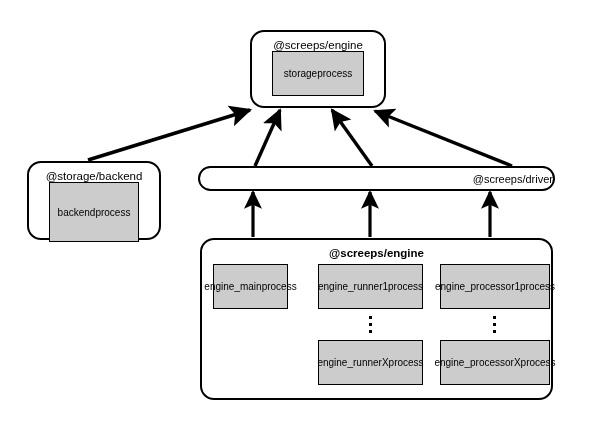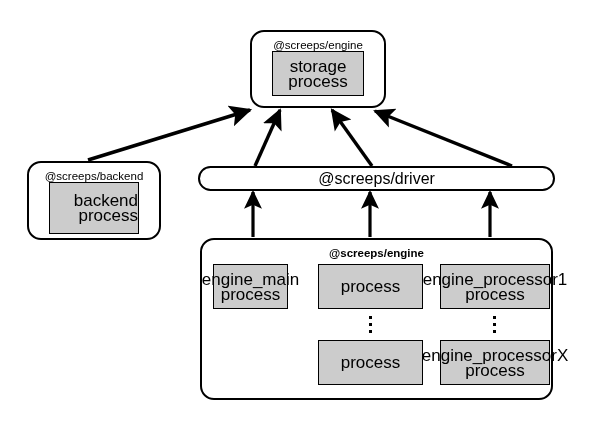--- a/index.html
+++ b/index.html
@@ -48,42 +48,42 @@
     white-space: nowrap;
   }
 
   
   .proc {
     position: absolute;
     box-sizing: border-box;
     background: #cccccc;
     border: 1.5px solid #000000;
     display: flex;
-    flex-direction: column;
+    flex-direction: row;
     align-items: center;
     justify-content: center;
-    font-size: 17px;
+    font-size: 10px;
     line-height: 15px;
     color: #000000;
     text-align: center;
     z-index: 3;
   }
   .proc span { display: block; white-space: nowrap; }
 
   
   .pill {
     position: absolute;
     box-sizing: border-box;
     background: #ffffff;
     border: 2px solid #000000;
     border-radius: 999px;
     display: flex;
     align-items: center;
-    justify-content: center;
-    font-size: 16px;
+    justify-content: flex-end;
+    font-size: 11px;
     color: #000000;
     white-space: nowrap;
     z-index: 4;
   }
 
   
   .vdots {
     position: absolute;
     display: flex;
     flex-direction: column;
@@ -142,59 +142,61 @@
 
   <div class="pkg" style="left:250px; top:30px; width:136px; height:78px;">
     <div class="pkg-title" style="top:6px;">@screeps/engine</div>
   </div>
   <div class="proc" style="left:272px; top:51px; width:92px; height:45px;">
     <span>storage</span>
     <span>process</span>
   </div>
 
   <div class="pkg" style="left:27px; top:161px; width:134px; height:79px;">
-    <div class="pkg-title" style="top:6px;">@screeps/backend</div>
-  </div>
-  <div class="proc" style="left:49px; top:182px; width:90px; height:52px;align-items:flex-end;">
+    <div class="pkg-title" style="top:6px;">@storage/backend</div>
+  </div>
+  <div class="proc" style="left:49px; top:182px; width:90px; height:60px;">
     <span>backend</span>
     <span>process</span>
   </div>
 
   <div class="pill" style="left:198px; top:166px; width:357px; height:25px;">
     <span>@screeps/driver</span>
   </div>
 
   <div class="pkg" style="left:200px; top:238px; width:353px; height:162px;">
     <div class="pkg-title" style="top:6px;font-weight:bold;">@screeps/engine</div>
   </div>
 
   <div class="proc" style="left:213px; top:264px; width:75px; height:45px;">
     <span>engine_main</span>
     <span>process</span>
   </div>
   <div class="proc" style="left:318px; top:264px; width:105px; height:45px;">
+    <span>engine_runner1</span>
     <span>process</span>
   </div>
   <div class="proc" style="left:440px; top:264px; width:110px; height:45px;text-align:center;">
     <span>engine_processor1</span>
     <span>process</span>
   </div>
 
   <div class="vdots" style="left:369px; top:316px; width:3px; height:17px;">
     <i></i>
     <i></i>
     <i></i>
   </div>
   <div class="vdots" style="left:493px; top:316px; width:3px; height:17px;">
     <i></i>
     <i></i>
     <i></i>
   </div>
 
   <div class="proc" style="left:318px; top:340px; width:105px; height:45px;">
+    <span>engine_runnerX</span>
     <span>process</span>
   </div>
   <div class="proc" style="left:440px; top:340px; width:110px; height:45px;">
     <span>engine_processorX</span>
     <span>process</span>
   </div>
 
 </div>
 
 </body></html>

